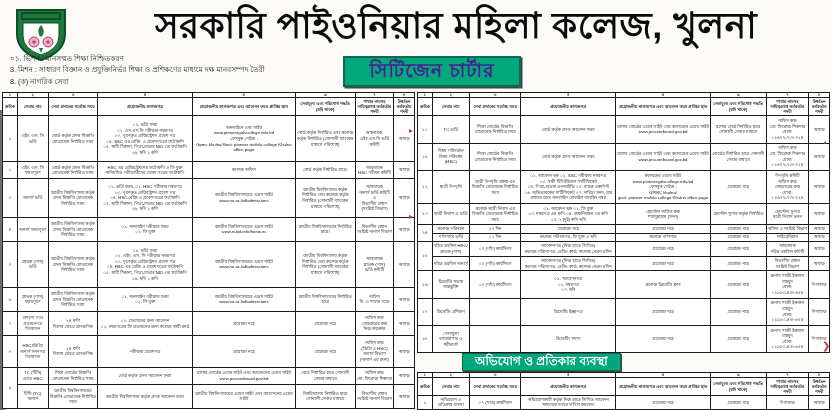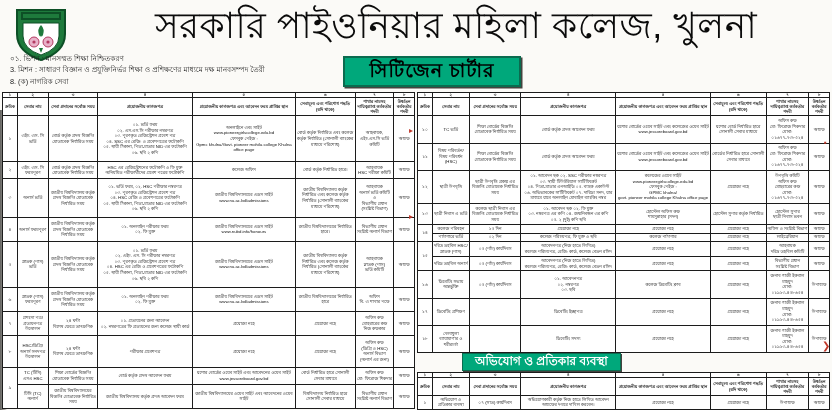--- a/index.html
+++ b/index.html
@@ -10,28 +10,28 @@
     font-family:"Liberation Sans", sans-serif; color:#111;
   }
   .spine-shadow{
     position:absolute; left:0; top:110px; width:7px; height:300px;
     background:linear-gradient(90deg,#3a3a38,#9a978f 70%,transparent);
     opacity:.8;
   }
   .logo { position:absolute; left:13px; top:4px; width:56px; height:58px; }
   .page-title{
     position:absolute; left:84px; right:4px; top:0px; height:52px;
-    text-align:center; font-size:36px; font-weight:normal; letter-spacing:.5px;
+    text-align:center; font-size:36px; font-weight:bold; letter-spacing:.5px;
     color:#0b0b0b; line-height:52px; white-space:nowrap;
   }
   .intro{ position:absolute; left:10px; top:53px; width:330px; font-size:7.3px; line-height:1.55; color:#222; }
   .banner{
     position:absolute; left:343px; top:56px; width:178px; height:31px;
     background:var(--green,#00A87B); border:2px solid var(--greendk,#0b6b4f);
-    box-shadow:1.5px 1.5px 0 #44433f; color:#000000; font-weight:bold; font-size:19px;
+    box-shadow:1.5px 1.5px 0 #44433f; color:#4c1d95; font-weight:bold; font-size:19px;
     display:flex; align-items:center; justify-content:center; letter-spacing:1px;
   }
   .tbl-wrap{ position:absolute; background:#fff; }
   .wrap-left   { left:2px;   top:92px;  width:413px; height:317px; }
   .wrap-right  { left:417px; top:92px;  width:413px; height:261px; }
   .wrap-compl  { left:417px; top:372px; width:413px; height:37px; }
   table{ border-collapse:collapse; width:100%; height:100%; table-layout:fixed; background:#fff; }
   td,th{
     border:0.6px solid var(--bord,#1c1c1c);
     padding:0.5px 1px; font-size:4.3px; line-height:1.3;

